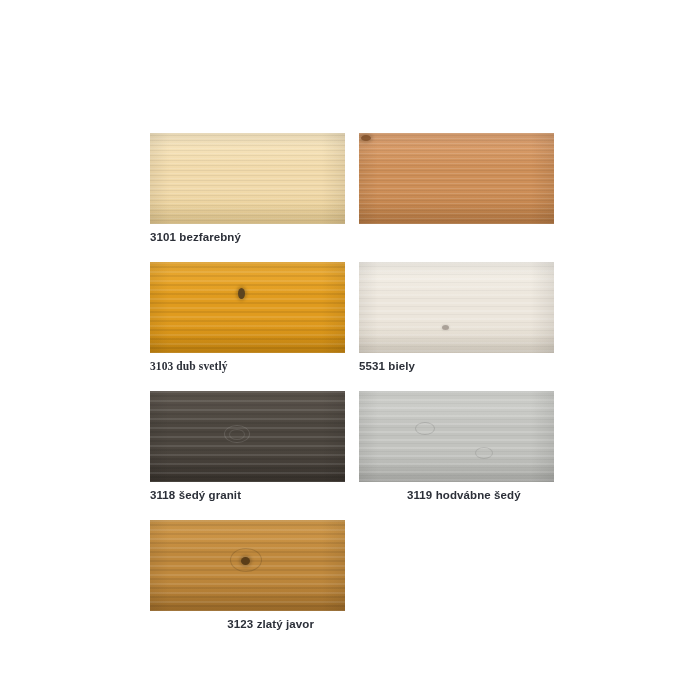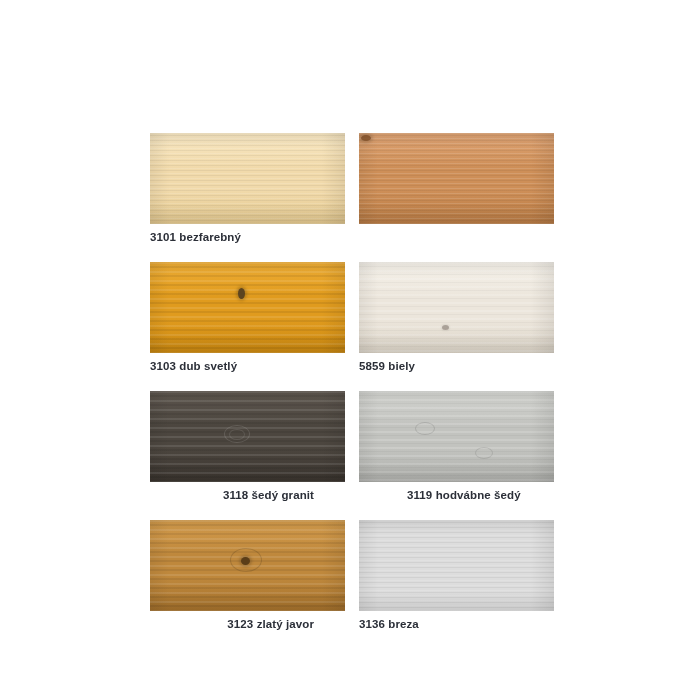--- a/index.html
+++ b/index.html
@@ -108,40 +108,40 @@
       <div class="shade"></div>
     </div>
   </div>
 
   <div class="swatch-cell">
     <div class="swatch-chip" style="background: linear-gradient(rgb(238, 173, 53) 0%, rgb(224, 155, 30) 38%, rgb(224, 155, 30) 62%, rgb(204, 137, 16) 100%);">
       <div class="grain wide"></div>
       <div class="knot" style="left:88px;top:26px;width:7px;height:11px;background:#5c4420;"></div>
       <div class="shade"></div>
     </div>
-    <div class="swatch-label" style="color: rgb(43, 47, 56);">3103 dub svetlý</div>
+    <div class="swatch-label" style="color: rgb(43, 47, 56); font-family: Liberation Serif, serif;">3103 dub svetlý</div>
   </div>
 
   <div class="swatch-cell">
     <div class="swatch-chip" style="background: linear-gradient(rgb(245, 241, 233) 0%, rgb(236, 230, 220) 38%, rgb(236, 230, 220) 62%, rgb(221, 213, 200) 100%);">
       <div class="grain soft"></div>
       <div class="knot" style="left:83px;top:63px;width:7px;height:5px;background:#9b9188;opacity:.8;box-shadow:0 0 2px 1px rgba(0,0,0,.08);"></div>
       <div class="shade"></div>
     </div>
-    <div class="swatch-label" style="color: rgb(43, 47, 56);">5859 biely</div>
+    <div class="swatch-label" style="color: rgb(43, 47, 56);">5531 biely</div>
   </div>
 
   <div class="swatch-cell">
     <div class="swatch-chip" style="background: linear-gradient(rgb(93, 86, 78) 0%, rgb(76, 70, 63) 38%, rgb(76, 70, 63) 62%, rgb(59, 53, 47) 100%);">
       <div class="grain wide"></div>
       <div class="knot-ring" style="left:74px;top:34px;width:24px;height:16px;border-color:rgba(255,255,255,.13);"></div>
       <div class="knot-ring" style="left:79px;top:38px;width:14px;height:9px;border-color:rgba(255,255,255,.10);"></div>
       <div class="shade"></div>
     </div>
-    <div class="swatch-label" style="color: rgb(43, 47, 56); text-align: right;">3118 šedý granit</div>
+    <div class="swatch-label" style="color: rgb(43, 47, 56);">3118 šedý granit</div>
   </div>
 
   <div class="swatch-cell">
     <div class="swatch-chip" style="background: linear-gradient(rgb(210, 211, 207) 0%, rgb(194, 195, 191) 38%, rgb(194, 195, 191) 62%, rgb(176, 177, 173) 100%);">
       <div class="grain soft"></div>
       <div class="knot-ring" style="left:56px;top:31px;width:18px;height:11px;border-color:rgba(0,0,0,.12);"></div>
       <div class="knot-ring" style="left:116px;top:56px;width:16px;height:10px;border-color:rgba(0,0,0,.10);"></div>
       <div class="shade"></div>
     </div>
     <div class="swatch-label" style="color: rgb(43, 47, 56); margin-left: 48px;">3119 hodvábne šedý</div>
@@ -150,21 +150,14 @@
   <div class="swatch-cell">
     <div class="swatch-chip" style="background: linear-gradient(rgb(212, 156, 76) 0%, rgb(191, 136, 60) 38%, rgb(191, 136, 60) 62%, rgb(166, 114, 44) 100%);">
       <div class="grain wide"></div>
       <div class="knot-ring" style="left:80px;top:28px;width:30px;height:22px;border-color:rgba(0,0,0,.14);"></div>
       <div class="knot" style="left:91px;top:37px;width:9px;height:8px;background:#5a3d18;"></div>
       <div class="shade"></div>
     </div>
     <div class="swatch-label" style="color: rgb(43, 47, 56); text-align: right;">3123 zlatý javor</div>
   </div>
 
-  <div class="swatch-cell">
-    <div class="swatch-chip">
-      <div class="grain fine"></div>
-      <div class="shade"></div>
-    </div>
-    <div class="swatch-label" style="color: rgb(43, 47, 56);">3136 breza</div>
-  </div>
 
 </div>
 
 </body></html>

